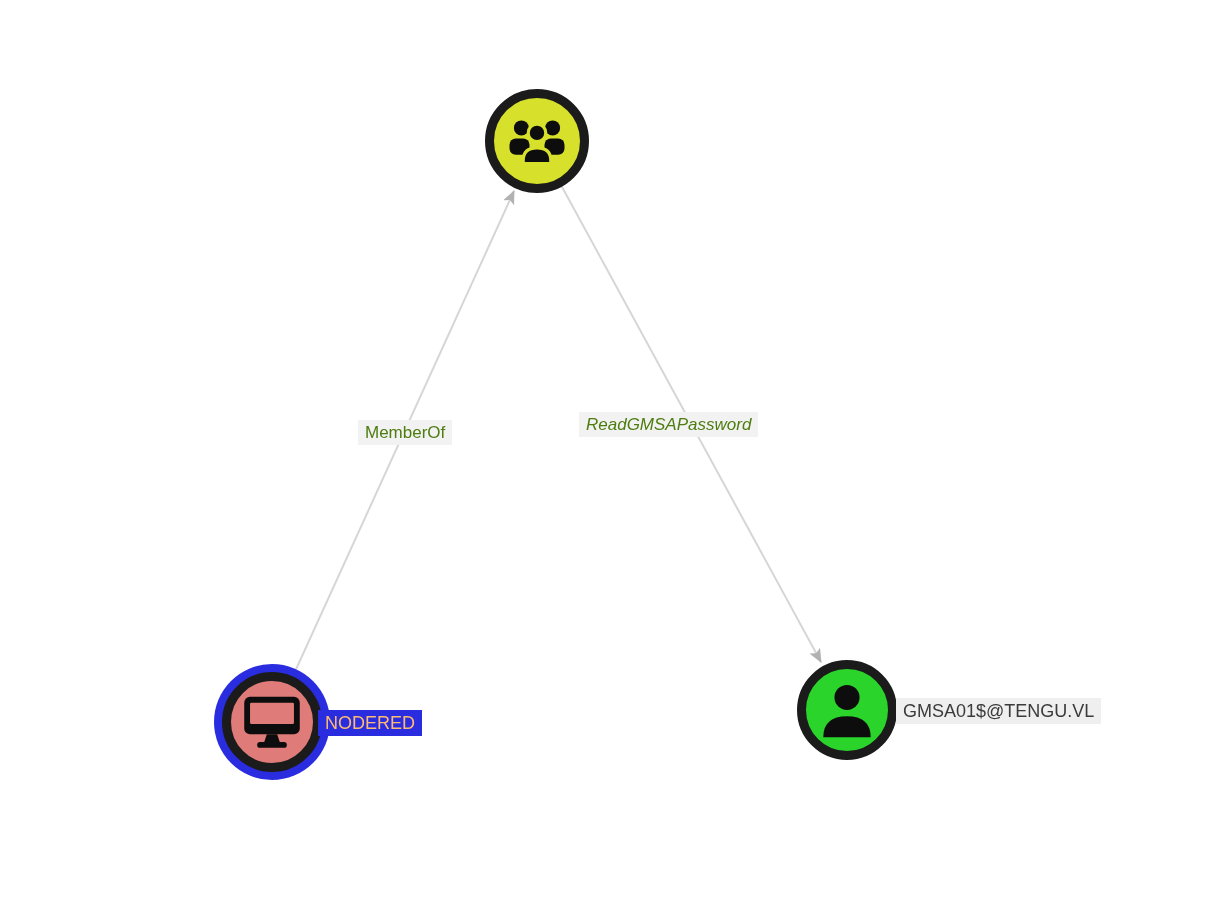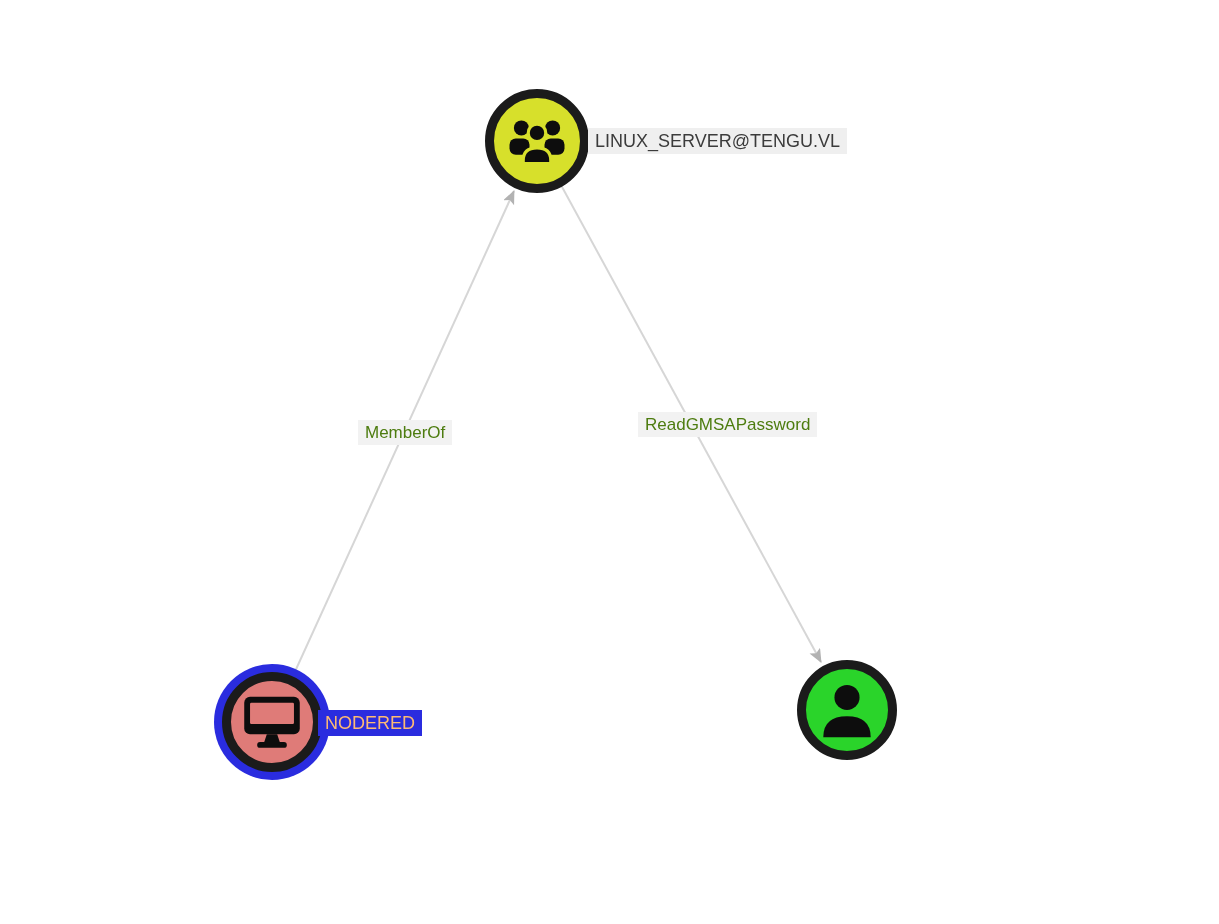--- a/index.html
+++ b/index.html
@@ -76,21 +76,21 @@
   .label-nodered { left: 318px; top: 710px; }
   .label-gmsa    { left: 896px; top: 698px; }
   .edge-label {
     font-size: 17px;
     color: #4d7c0f;
     background: #f2f2f2;
     padding: 3px 7px;
     line-height: 19px;
   }
   .label-memberof { left: 358px; top: 420px; }
-  .label-readgmsa { left: 638px; top: 412px; }
+  .label-readgmsa { left: 579px; top: 412px; font-style: italic; }
 </style>
 </head>
 <body>
 
 <div class="canvas">
 
   <svg class="edges-layer" viewBox="0 0 1219 924" xmlns="http://www.w3.org/2000/svg">
     <defs>
       <marker id="arrow" markerUnits="userSpaceOnUse" markerWidth="16" markerHeight="14" refX="13" refY="6" orient="auto">
         <path d="M0,0 L14,6 L0,12 L3,6 Z" fill="#b2b2b2"></path>
@@ -132,19 +132,19 @@
     <span class="icon">
       <svg width="56" height="60" viewBox="0 0 80 86" xmlns="http://www.w3.org/2000/svg">
         <g fill="#0d0d0d">
           <circle cx="40" cy="25" r="18"></circle>
           <path d="M6 82 q0 -30 34 -30 q34 0 34 30 z"></path>
         </g>
       </svg>
     </span>
   </div>
 
-  <div class="node-label label-linux">LINUX_SERVER@TENGU.VL</div>
   <div class="node-label selected label-nodered">NODERED</div>
+  <div class="node-label label-gmsa">GMSA01$@TENGU.VL</div>
 
   <div class="edge-label label-memberof">MemberOf</div>
   <div class="edge-label label-readgmsa">ReadGMSAPassword</div>
 
 </div>
 
 </body></html>

